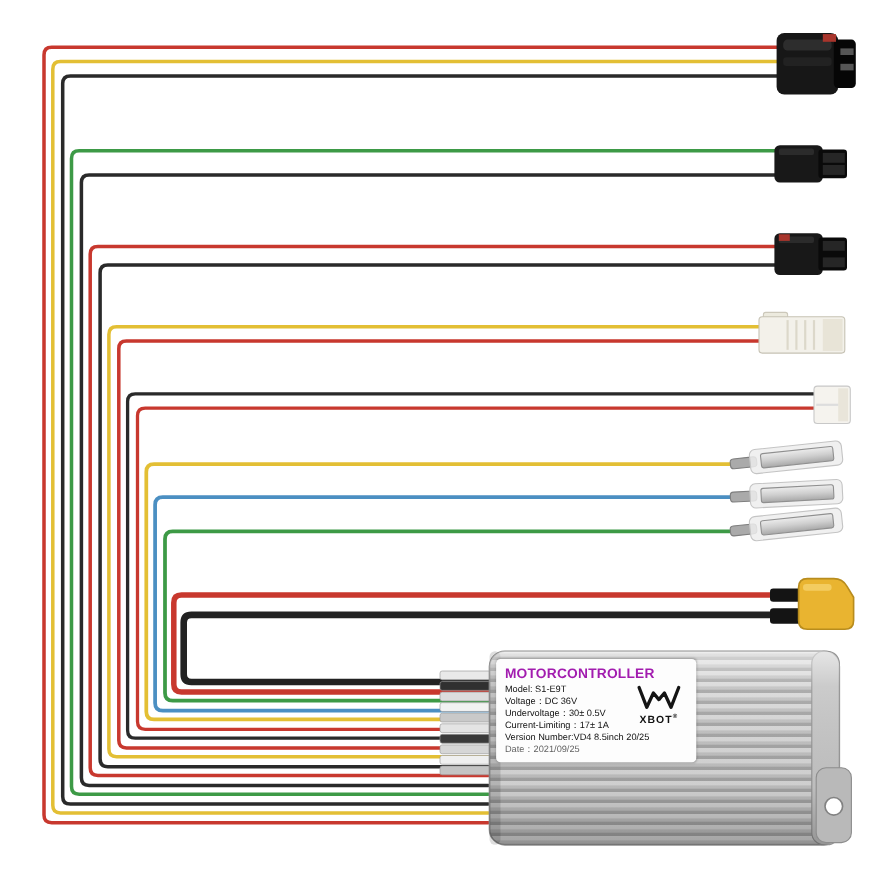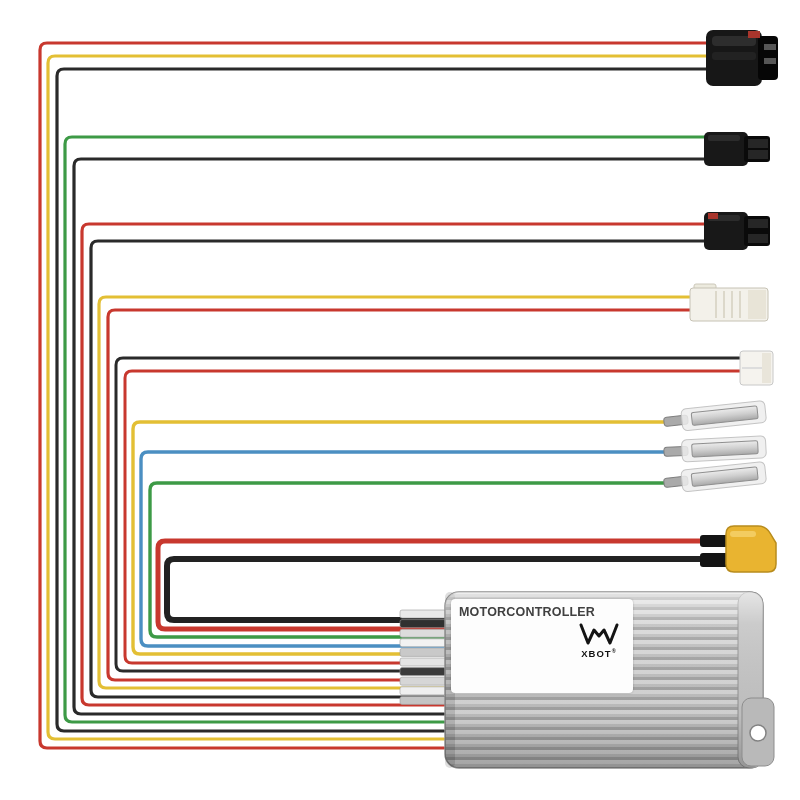--- a/index.html
+++ b/index.html
@@ -2,21 +2,21 @@
 <html><head>
 <meta charset="utf-8">
 <style>
   html,body{margin:0;padding:0;background:#fff;}
   .stage{position:relative;width:800px;height:800px;background:#ffffff;overflow:hidden;
          font-family:"Liberation Sans",sans-serif;}
   .stage svg.scene{position:absolute;left:0;top:0;}
   .ctrl-label{position:absolute;left:451px;top:599px;width:182px;height:94px;
               background:#fdfdfd;border-radius:4px;box-sizing:border-box;
               padding:6px 8px;z-index:3;box-shadow:0 0 2px rgba(0,0,0,.25);}
-  .label-title{font-size:12.5px;font-weight:700;letter-spacing:.2px;color:#404040;margin-bottom:2px;}
+  .label-title{font-size:12.5px;font-weight:700;letter-spacing:.2px;color:#a21caf;margin-bottom:2px;}
   .label-specs{font-size:8.4px;line-height:1.32;color:#101010;}
   .label-specs div:last-child{opacity:.68;}
   .logo{position:absolute;right:7px;top:23px;width:54px;text-align:center;color:#121212;}
   .logo-text{font-size:9.5px;font-weight:700;letter-spacing:1px;margin-top:-2px;}
   .logo-text sup{font-size:5.5px;}
 </style>
 </head>
 <body>
 
 <div class="stage">
@@ -144,20 +144,28 @@
       <rect x="445" y="592" width="10" height="176" rx="5" fill="#000000" opacity="0.13"></rect>
       <rect x="738" y="592" width="25" height="176" rx="11" fill="#c7c7c7" stroke="#949494"></rect>
       <rect x="445" y="592" width="318" height="176" rx="14" fill="url(#sheen)"></rect>
       <rect x="742" y="698" width="32" height="68" rx="9" fill="#b9b9b9" stroke="#8d8d8d"></rect>
       <circle cx="758" cy="733" r="8" fill="#ffffff" stroke="#828282" stroke-width="1.5"></circle>
     </g>
   </svg>
 
   <div class="ctrl-label">
     <div class="label-title">MOTORCONTROLLER</div>
+    <div class="label-specs" id="label-specs">
+        <div>Model: S1-E9T</div>
+        <div>Voltage：DC 36V</div>
+        <div>Undervoltage：30± 0.5V</div>
+        <div>Current-Limiting：17± 1A</div>
+        <div>Version Number:VD4 8.5inch 20/25</div>
+        <div>Date：2021/09/25</div>
+      </div>
     <div class="logo">
       <svg width="44" height="24" viewBox="0 0 44 24">
         <path d="M4 3 L11 21 L17 8 L22 14 L27 8 L33 21 L40 3" fill="none" stroke="#141414" stroke-width="3" stroke-linejoin="round" stroke-linecap="round"></path>
       </svg>
       <div class="logo-text"><span>XBOT</span><sup>®</sup></div>
     </div>
   </div>
 </div>
 
 </body></html>

